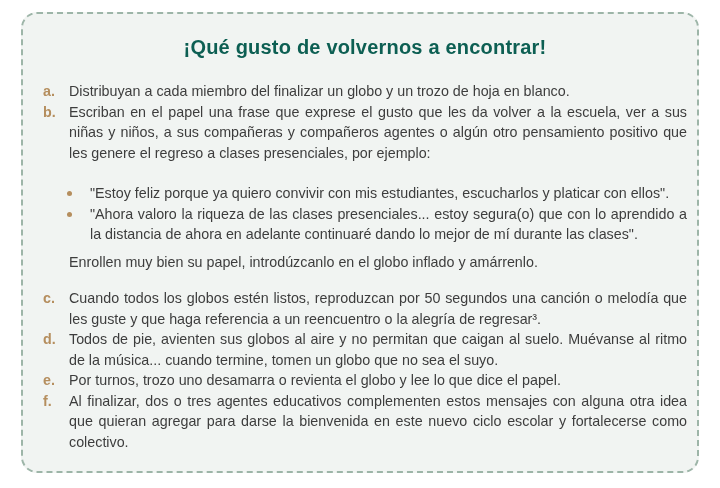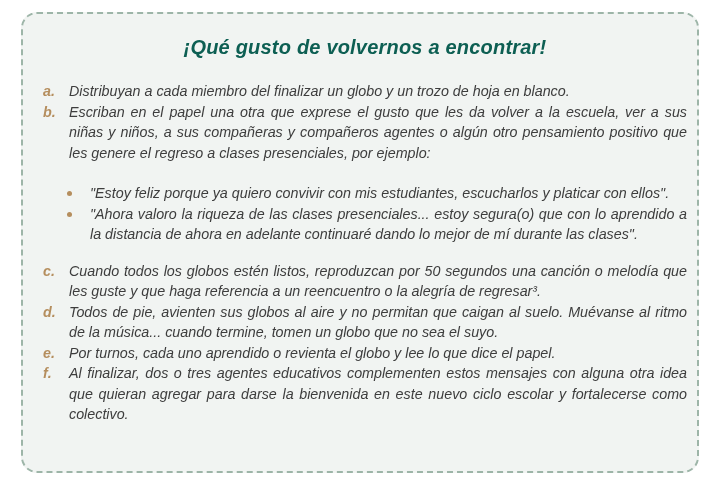--- a/index.html
+++ b/index.html
@@ -8,21 +8,20 @@
     width: 720px;
     height: 488px;
     background: #ffffff;
     font-family: "Liberation Sans", "DejaVu Sans", sans-serif;
     overflow: hidden;
   }
   .page {
     position: relative;
     width: 640px;
     height: 488px;
-    font-style: italic;
   }
   .card {
     position: absolute;
     left: 21px;
     top: 12px;
     width: 678px;
     height: 461px;
     box-sizing: border-box;
     background: #f1f4f2;
     border: 2px dashed #9db5a8;
@@ -105,48 +104,49 @@
 
     <h1 class="card-title">¡Qué gusto de volvernos a encontrar!</h1>
 
     <div class="step">
       <span class="step-marker">a.</span>
       <p class="step-text">Distribuyan a cada miembro del finalizar un globo y un trozo de hoja en blanco.</p>
     </div>
 
     <div class="step">
       <span class="step-marker">b.</span>
-      <p class="step-text">Escriban en el papel una otra que exprese el gusto que les da volver a la escuela, ver a sus niñas y niños, a sus compañeras y compañeros agentes o algún otro pensamiento positivo que les genere el regreso a clases presenciales, por ejemplo:</p>
+      <p class="step-text">Escriban en el papel una frase que exprese el gusto que les da volver a la escuela, ver a sus niñas y niños, a sus compañeras y compañeros agentes o algún otro pensamiento positivo que les genere el regreso a clases presenciales, por ejemplo:</p>
     </div>
 
     <div class="examples">
       <div class="example">
         <span class="bullet-dot"></span>
         <p class="example-text">"Estoy feliz porque ya quiero convivir con mis estudiantes, escucharlos y platicar con ellos".</p>
       </div>
       <div class="example">
         <span class="bullet-dot"></span>
         <p class="example-text">"Ahora valoro la riqueza de las clases presenciales... estoy segura(o) que con lo aprendido a la distancia de ahora en adelante continuaré dando lo mejor de mí durante las clases".</p>
       </div>
     </div>
 
+    <p class="wrap-note">Enrollen muy bien su papel, introdúzcanlo en el globo inflado y amárrenlo.</p>
 
     <div class="step second-block">
       <span class="step-marker">c.</span>
       <p class="step-text">Cuando todos los globos estén listos, reproduzcan por 50 segundos una canción o melodía que les guste y que haga referencia a un reencuentro o la alegría de regresar³.</p>
     </div>
 
     <div class="step">
       <span class="step-marker">d.</span>
       <p class="step-text">Todos de pie, avienten sus globos al aire y no permitan que caigan al suelo. Muévanse al ritmo de la música... cuando termine, tomen un globo que no sea el suyo.</p>
     </div>
 
     <div class="step">
       <span class="step-marker">e.</span>
-      <p class="step-text">Por turnos, cada uno aprendido o revienta el globo y lee lo que dice el papel.</p>
+      <p class="step-text">Por turnos, trozo uno desamarra o revienta el globo y lee lo que dice el papel.</p>
     </div>
 
     <div class="step">
       <span class="step-marker">f.</span>
       <p class="step-text">Al finalizar, dos o tres agentes educativos complementen estos mensajes con alguna otra idea que quieran agregar para darse la bienvenida en este nuevo ciclo escolar y fortalecerse como colectivo.</p>
     </div>
 
   </section>
 </div>
 

